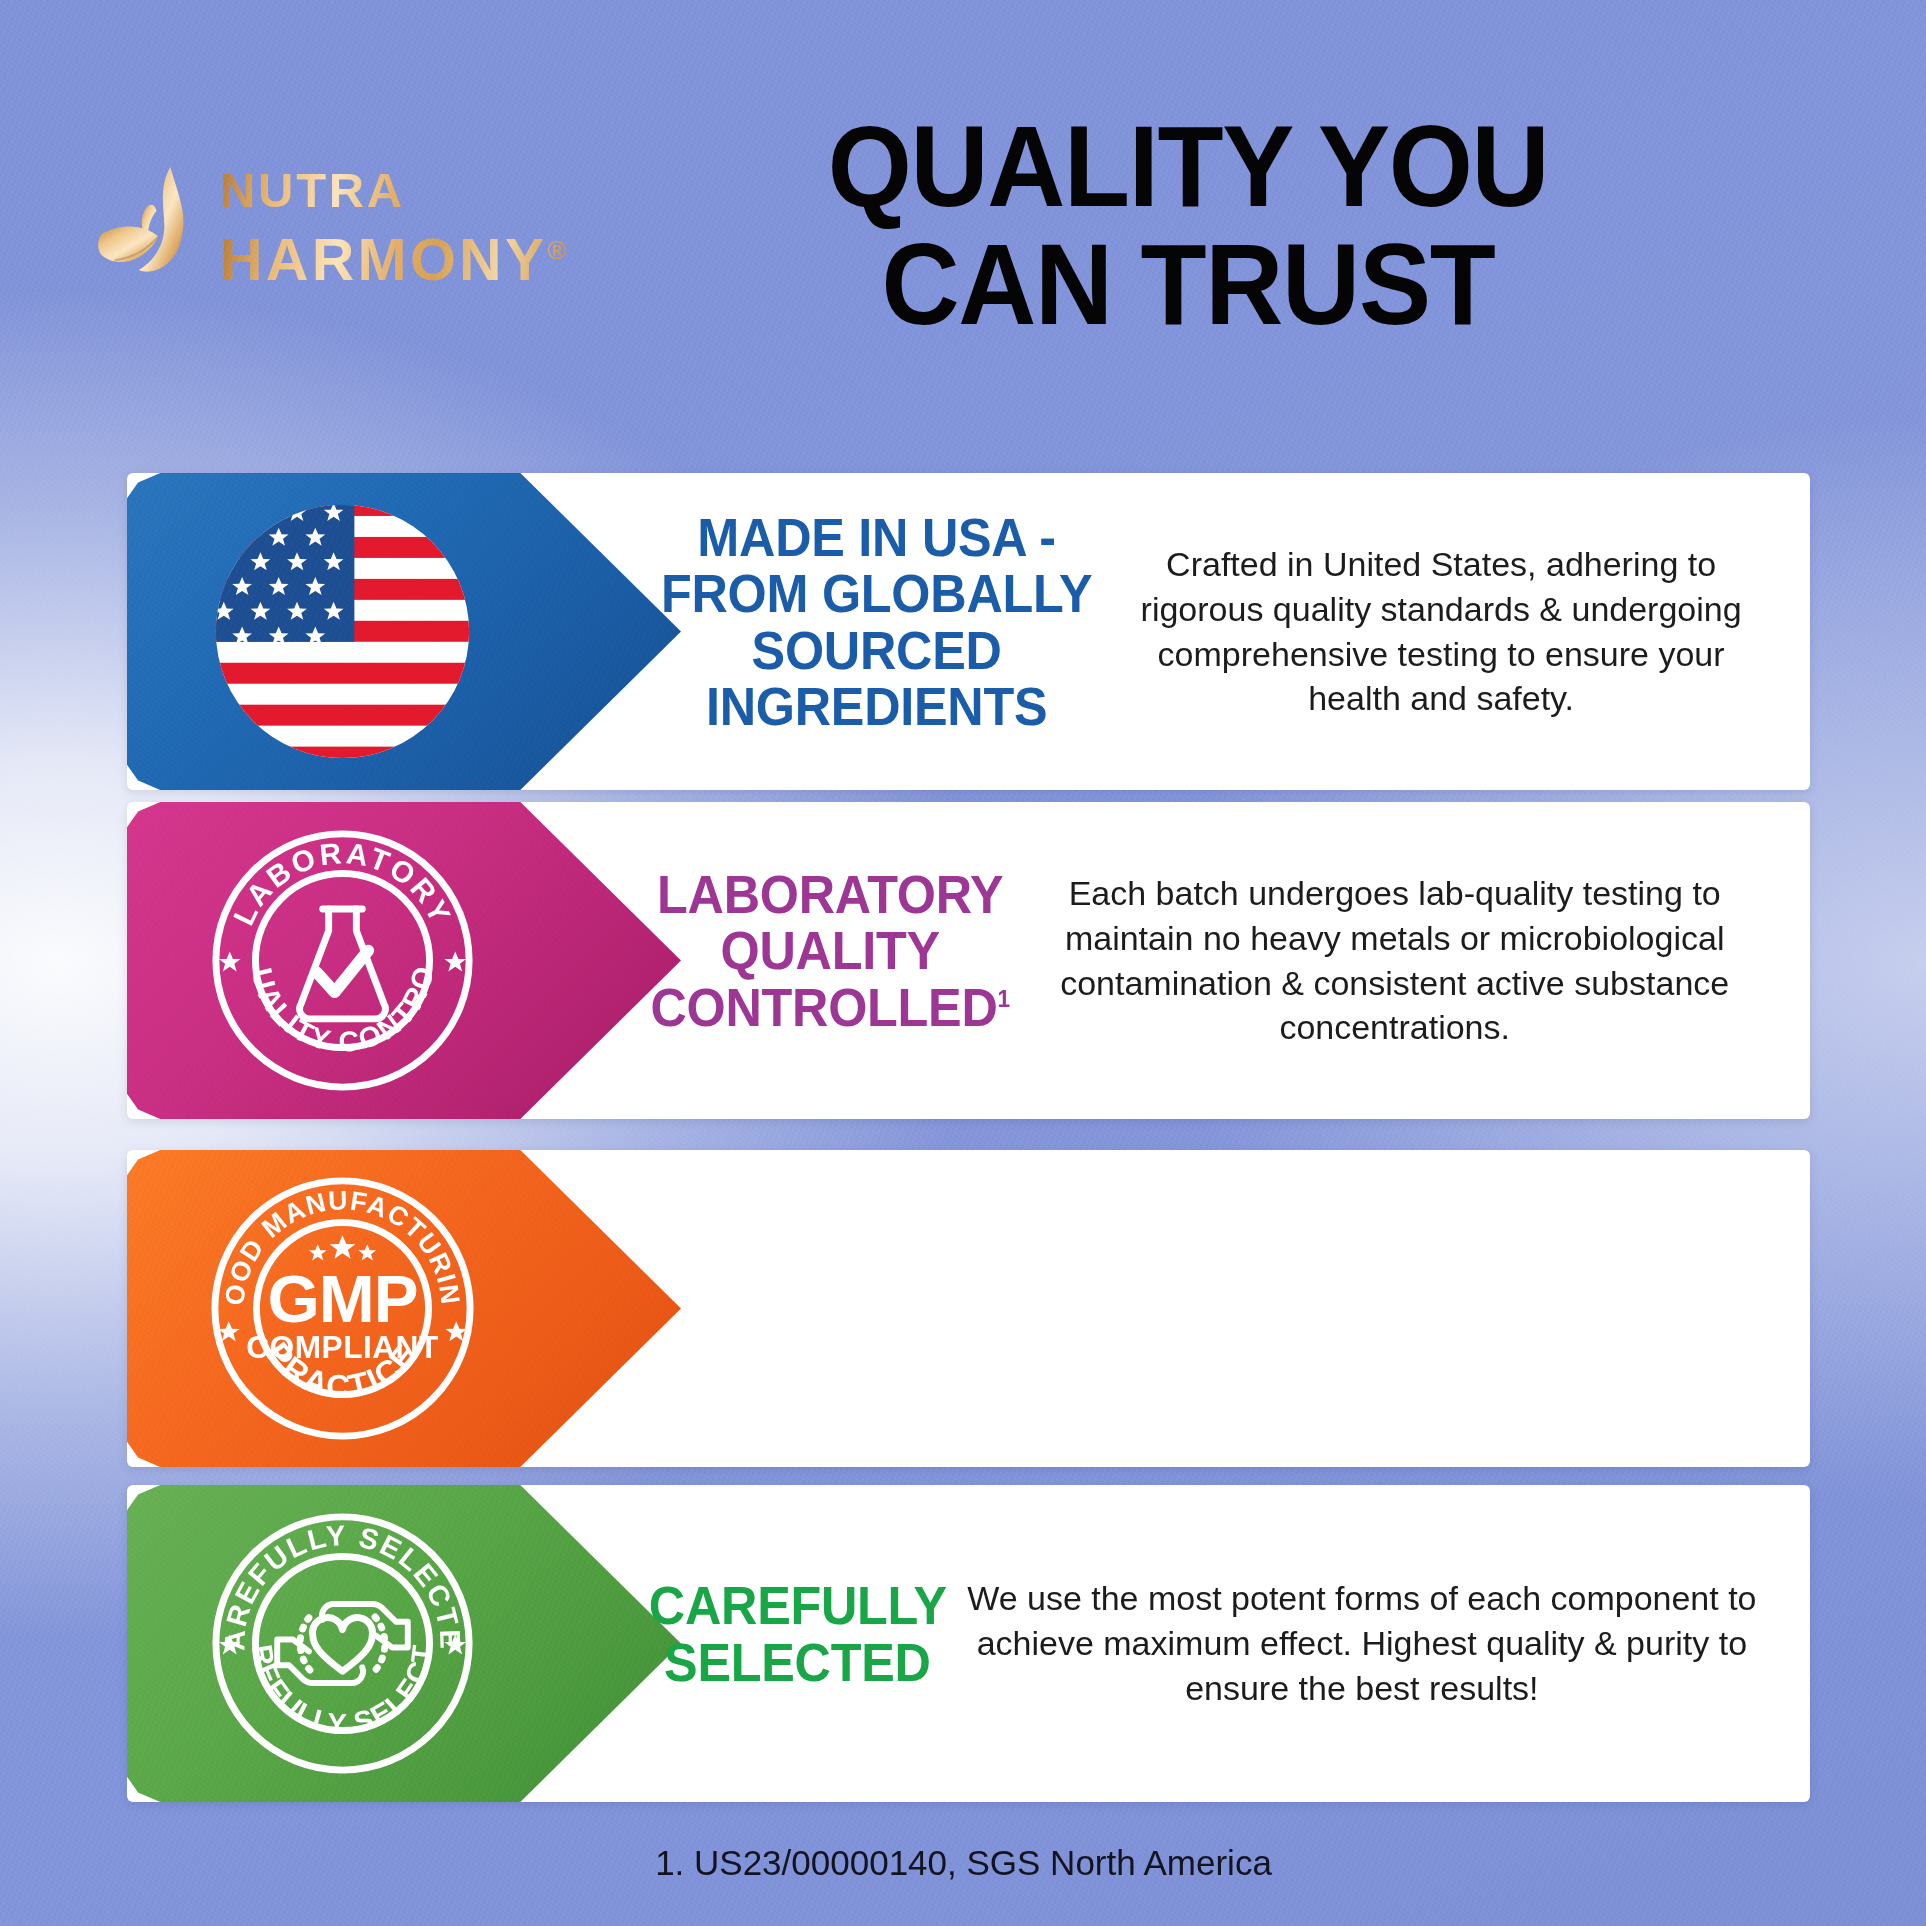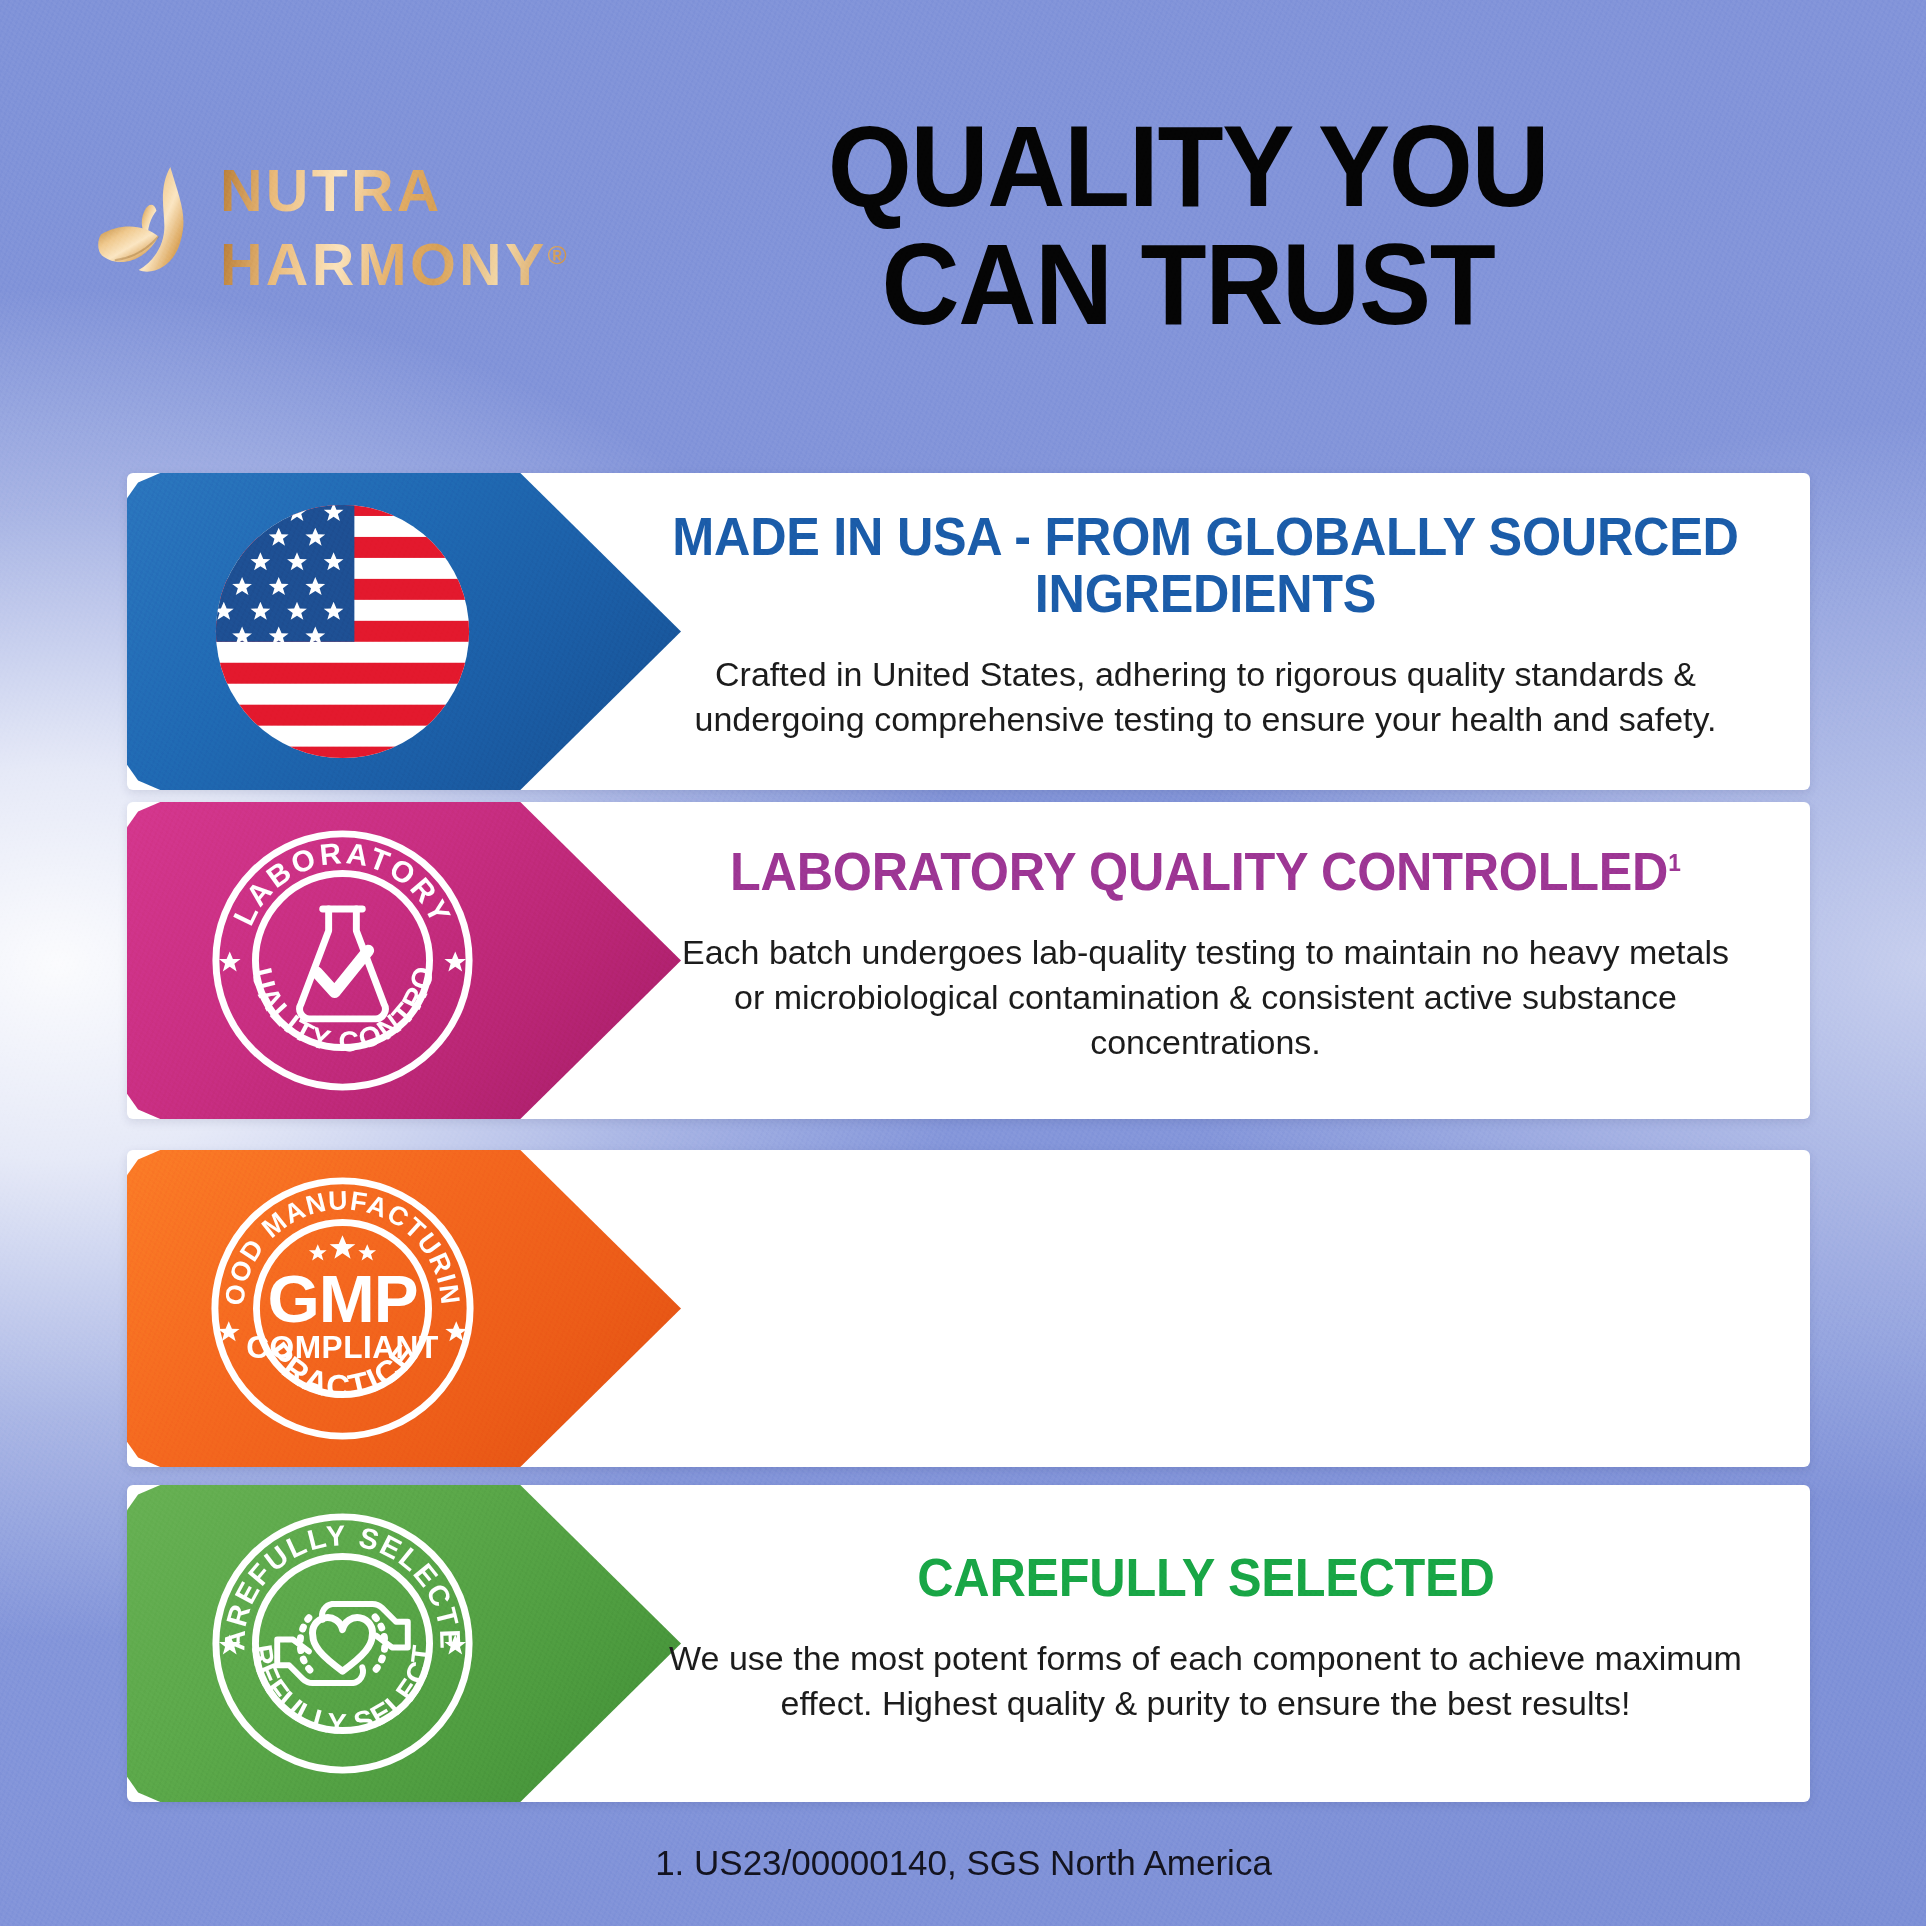--- a/index.html
+++ b/index.html
@@ -23,21 +23,21 @@
       repeating-linear-gradient(113deg, rgba(255,255,255,.07) 0 3px, rgba(0,0,0,.035) 3px 5px);
     mix-blend-mode:overlay;
   }
 
   
   #header{position:absolute;left:0;top:0;width:1927px;height:376px;}
   #logo{position:absolute;left:95px;top:149px;width:594px;height:158px;display:flex;align-items:center;gap:16px;}
   #logo .leaf{width:109px;height:139px;flex:0 0 auto;}
   #logo .wordmark{display:flex;flex-direction:column;line-height:.92;}
   .goldtext{
-    font-weight:700;letter-spacing:.055em;font-size:59px;
+    font-weight:700;letter-spacing:.055em;font-size:49px;
     background:linear-gradient(100deg,#b67a35 0%,#e9b978 16%,#fbe3bb 34%,#e3ae६8 50%,#d79f55 62%,#f3d7a6 80%,#c98c42 100%);
     background:linear-gradient(100deg,#b67a35 0%,#e9b978 16%,#fbe3bb 34%,#e3ae68 50%,#d79f55 62%,#f3d7a6 80%,#c98c42 100%);
     -webkit-background-clip:text;background-clip:text;color:transparent;
     white-space:nowrap;
   }
   .goldtext.l2{font-size:59px;margin-top:20px;}
   .regmark{font-size:26px;vertical-align:super;letter-spacing:0;}
 
   #title{
     position:absolute;left:693px;top:107px;width:990px;
@@ -64,21 +64,21 @@
     border-radius:22px 0 0 22px;
   }
   .chev.blue  {background:linear-gradient(135deg,#2a74bd 0%,#1f68b2 38%,#1a5ba3 70%,#154e90 100%);}
   .chev.pink  {background:linear-gradient(135deg,#d4368c 0%,#c82d80 40%,#b72472 72%,#a31b66 100%);}
   .chev.orange{background:linear-gradient(135deg,#fb7a26 0%,#f4661e 40%,#ec5a17 72%,#df4d10 100%);}
   .chev.green {background:linear-gradient(135deg,#66b052 0%,#59a648 40%,#4c9a3e 72%,#3f8c34 100%);}
 
   .badgeart{position:absolute;left:79px;top:22px;width:273px;height:273px;}
 
   .ctext{position:absolute;right:40px;top:0;width:1129px;height:317px;
-    display:flex;flex-direction:column;align-items:center;justify-content:center;text-align:center;}
+    display:flex;flex-direction:row;align-items:center;justify-content:center;text-align:center;}
   .chead{
     font-weight:700;font-size:53px;line-height:1.06;letter-spacing:-0.005em;
     margin:0 0 18px 0;transform:scaleX(.95);
   }
   .chead .sup{font-size:.45em;vertical-align:super;font-weight:700;}
   .cbody{font-size:34px;line-height:1.32;color:#1b1b1b;margin:12px;max-width:1079px;}
 
   #card1 .chead{color:#1a5ba8;}
   #card2 .chead{color:#9c3593;}
   #card3 .chead{color:#e8392c;}

